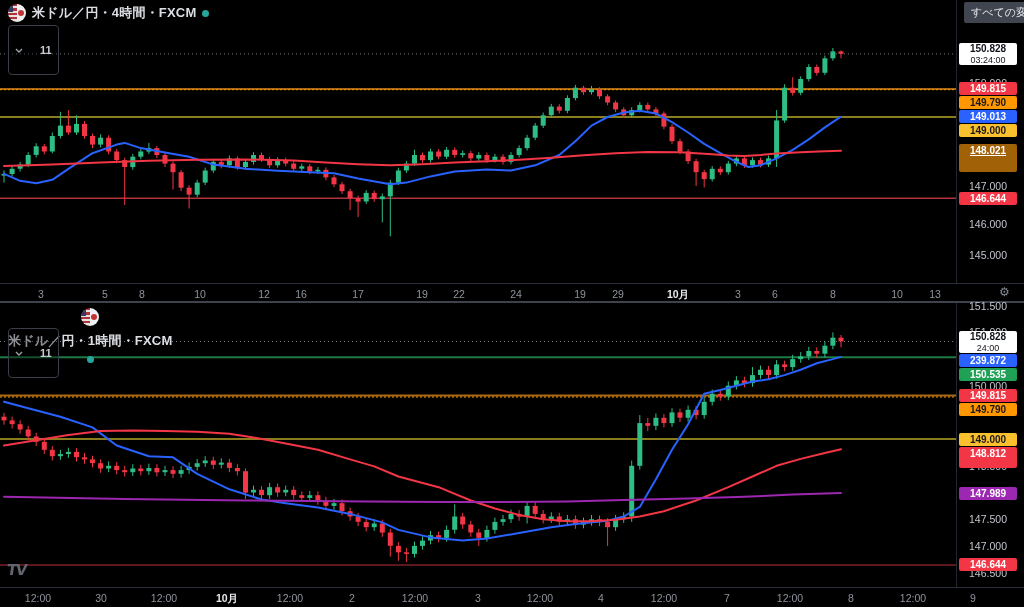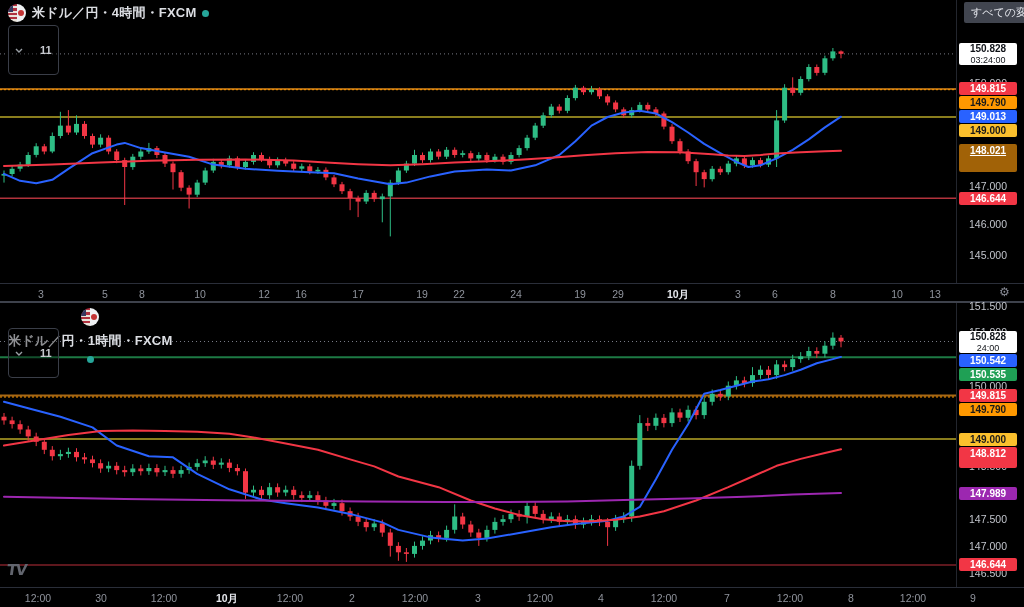--- a/index.html
+++ b/index.html
@@ -541,21 +541,21 @@
   <div id="p1" class="paxis">
       <div class="tick" style="top: -3.3px;">151.500</div>
       <div class="tick" style="top: 23.4px;">151.000</div>
       <div class="tick" style="top: 76.7px;">150.000</div>
       <div class="tick" style="top: 103.4px;">149.500</div>
       <div class="tick" style="top: 156.8px;">148.500</div>
       <div class="tick" style="top: 210.2px;">147.500</div>
       <div class="tick" style="top: 236.9px;">147.000</div>
       <div class="tick" style="top: 263.6px;">146.500</div>
       <div class="chip" style="top: 27.5px; background: rgb(255, 255, 255); color: rgb(15, 18, 23); height: 22px; line-height: 12px;">150.828<div class="sub">24:00</div></div>
-      <div class="chip" style="top: 50.5px; background: rgb(41, 98, 255); color: rgb(255, 255, 255); height: 13px; line-height: 13px;">150.542</div>
+      <div class="chip" style="top: 50.5px; background: rgb(41, 98, 255); color: rgb(255, 255, 255); height: 13px; line-height: 13px;">239.872</div>
       <div class="chip" style="top: 64.5px; background: rgb(31, 160, 85); color: rgb(255, 255, 255); height: 13px; line-height: 13px;">150.535</div>
       <div class="chip" style="top: 86.1px; background: rgb(242, 54, 69); color: rgb(255, 255, 255); height: 13px; line-height: 13px;">149.815</div>
       <div class="chip" style="top: 100.1px; background: rgb(255, 152, 0); color: rgb(26, 26, 26); height: 13px; line-height: 13px;">149.790</div>
       <div class="chip" style="top: 129.6px; background: rgb(251, 192, 45); color: rgb(26, 26, 26); height: 13px; line-height: 13px;">149.000</div>
       <div class="chip" style="top: 143.6px; background: rgb(242, 54, 69); color: rgb(255, 255, 255); height: 21px; line-height: 13px;">148.812</div>
       <div class="chip" style="top: 183.6px; background: rgb(156, 39, 176); color: rgb(255, 255, 255); height: 13px; line-height: 13px;">147.989</div>
       <div class="chip" style="top: 255.4px; background: rgb(242, 54, 69); color: rgb(255, 255, 255); height: 13px; line-height: 13px;">146.644</div>
     </div>
   <div id="t1" class="taxis">
       <div class="tlabel" style="left: 38px;">12:00</div>

